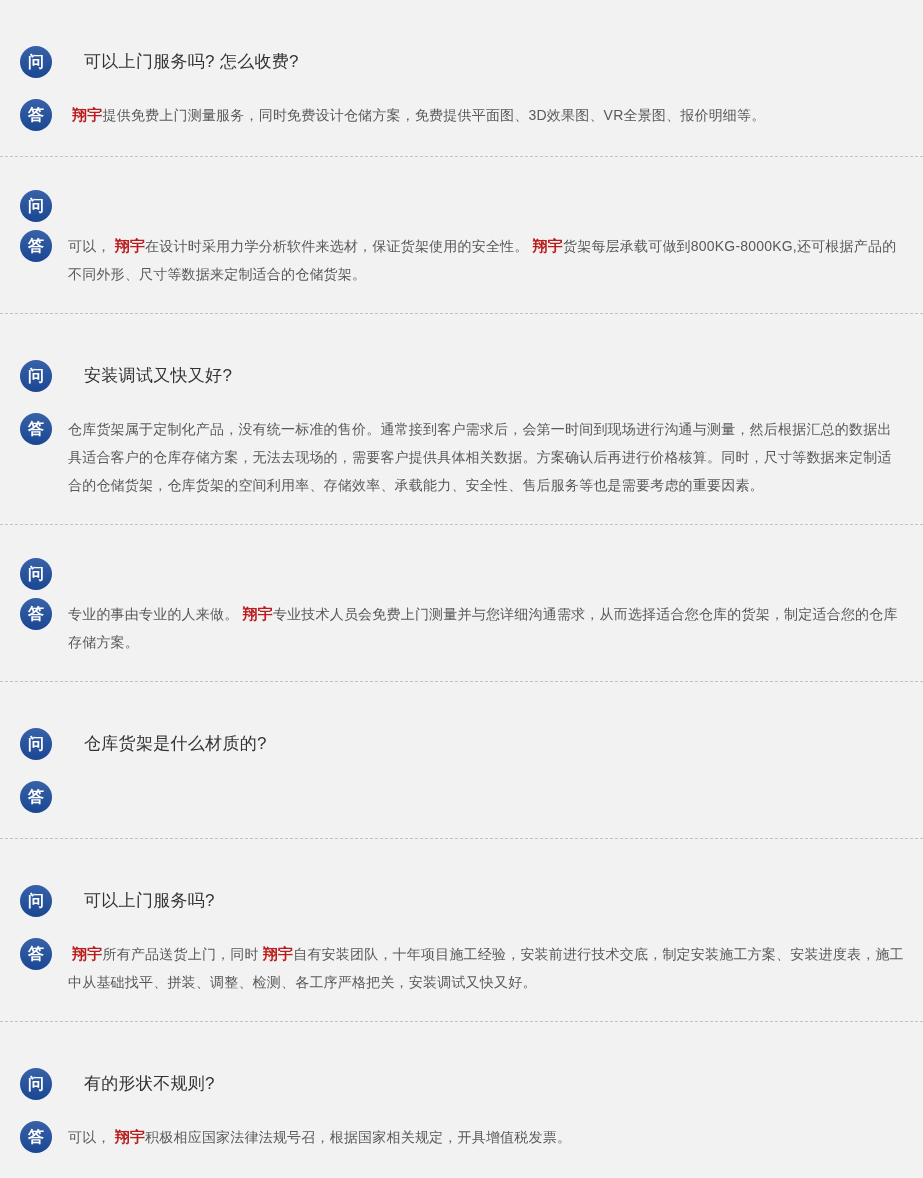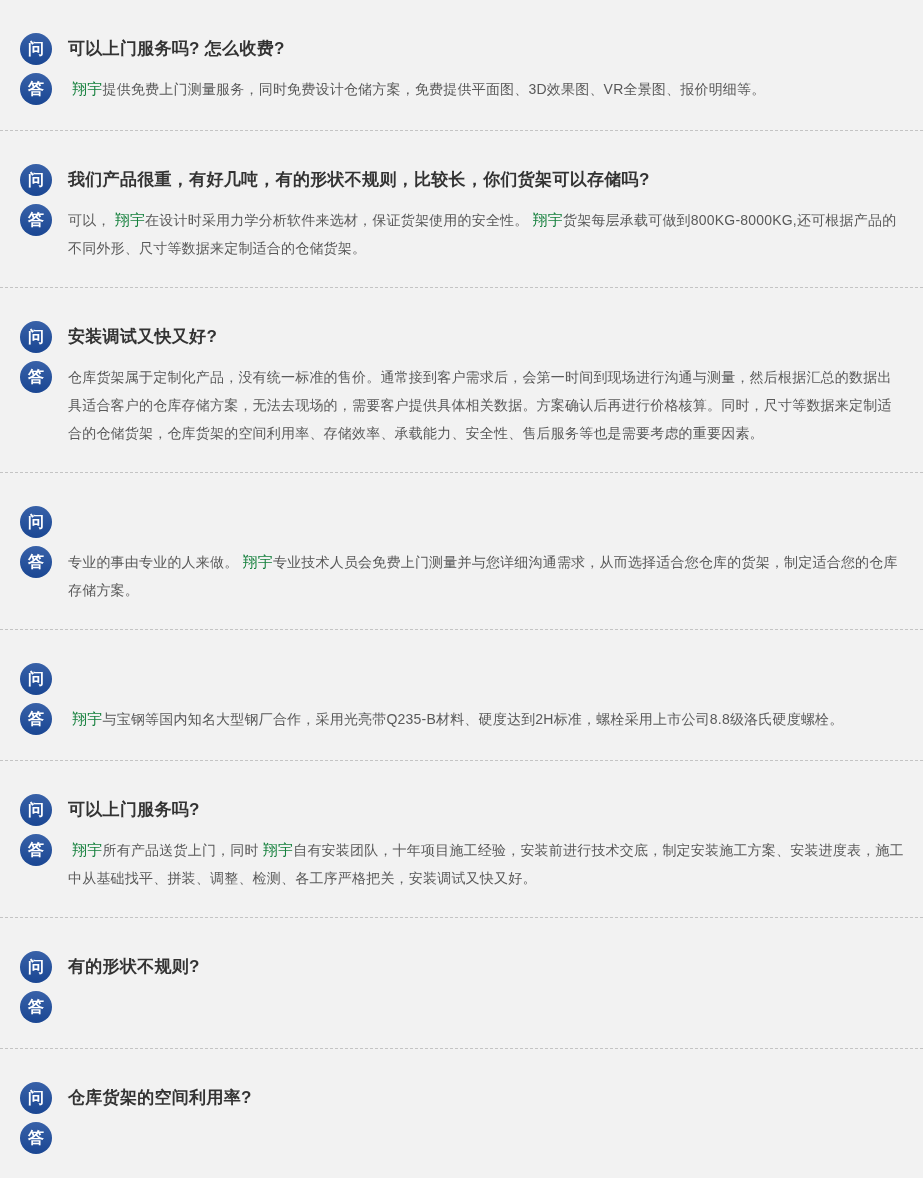--- a/index.html
+++ b/index.html
@@ -41,62 +41,61 @@
     background: var(--accent, #1c4b9c);
     background-image: linear-gradient(180deg, rgba(255,255,255,0.12), rgba(0,0,0,0.06));
     color: #ffffff;
     font-size: 16px;
     font-weight: 700;
     line-height: 32px;
     text-align: center;
     user-select: none;
   }
   .question {
-    margin: 0;
+    margin: 16px;
     font-size: 17px;
-    font-weight: 700;
+    font-weight: 400;
     color: #333333;
     letter-spacing: 0.3px;
     line-height: 26px;
     white-space: pre-wrap;
   }
   .answer {
     margin: 2px 0 0 0;
     font-size: 14px;
     line-height: 28px;
     color: #595959;
     white-space: pre-wrap;
     letter-spacing: 0.2px;
     max-width: 837px;
   }
   .answer .brand {
-    font-weight: 400;
+    font-weight: 700;
     font-size: 15px;
-    color: #15803d;
+    color: #b91c1c;
   }
 </style>
 </head>
 <body style="background: rgb(242, 242, 242);">
 
 <main class="faq-list">
   <section class="qa-block">
     <div class="q-row">
       <span class="badge">问</span>
       <h3 class="question">可以上门服务吗? 怎么收费?</h3>
     </div>
     <div class="a-row">
       <span class="badge">答</span>
       <p class="answer"> <b class="brand">翔宇</b>提供免费上门测量服务，同时免费设计仓储方案，免费提供平面图、3D效果图、VR全景图、报价明细等。</p>
     </div>
   </section>
 
   <section class="qa-block">
     <div class="q-row">
       <span class="badge">问</span>
-      <h3 class="question">我们产品很重，有好几吨，有的形状不规则，比较长，你们货架可以存储吗?</h3>
     </div>
     <div class="a-row">
       <span class="badge">答</span>
       <p class="answer">可以， <b class="brand">翔宇</b>在设计时采用力学分析软件来选材，保证货架使用的安全性。 <b class="brand">翔宇</b>货架每层承载可做到800KG-8000KG,还可根据产品的不同外形、尺寸等数据来定制适合的仓储货架。</p>
     </div>
   </section>
 
   <section class="qa-block">
     <div class="q-row">
       <span class="badge">问</span>
@@ -114,24 +113,24 @@
     </div>
     <div class="a-row">
       <span class="badge">答</span>
       <p class="answer">专业的事由专业的人来做。 <b class="brand">翔宇</b>专业技术人员会免费上门测量并与您详细沟通需求，从而选择适合您仓库的货架，制定适合您的仓库存储方案。</p>
     </div>
   </section>
 
   <section class="qa-block">
     <div class="q-row">
       <span class="badge">问</span>
+      <h3 class="question">仓库货架是什么材质的?</h3>
     </div>
     <div class="a-row">
       <span class="badge">答</span>
-      <p class="answer"> <b class="brand">翔宇</b>与宝钢等国内知名大型钢厂合作，采用光亮带Q235-B材料、硬度达到2H标准，螺栓采用上市公司8.8级洛氏硬度螺栓。</p>
     </div>
   </section>
 
   <section class="qa-block">
     <div class="q-row">
       <span class="badge">问</span>
       <h3 class="question">可以上门服务吗?</h3>
     </div>
     <div class="a-row">
       <span class="badge">答</span>
@@ -139,20 +138,21 @@
     </div>
   </section>
 
   <section class="qa-block">
     <div class="q-row">
       <span class="badge">问</span>
       <h3 class="question">有的形状不规则?</h3>
     </div>
     <div class="a-row">
       <span class="badge">答</span>
+      <p class="answer">可以， <b class="brand">翔宇</b>积极相应国家法律法规号召，根据国家相关规定，开具增值税发票。</p>
     </div>
   </section>
 
   <section class="qa-block">
     <div class="q-row">
       <span class="badge">问</span>
       <h3 class="question">仓库货架的空间利用率?</h3>
     </div>
     <div class="a-row">
       <span class="badge">答</span>

